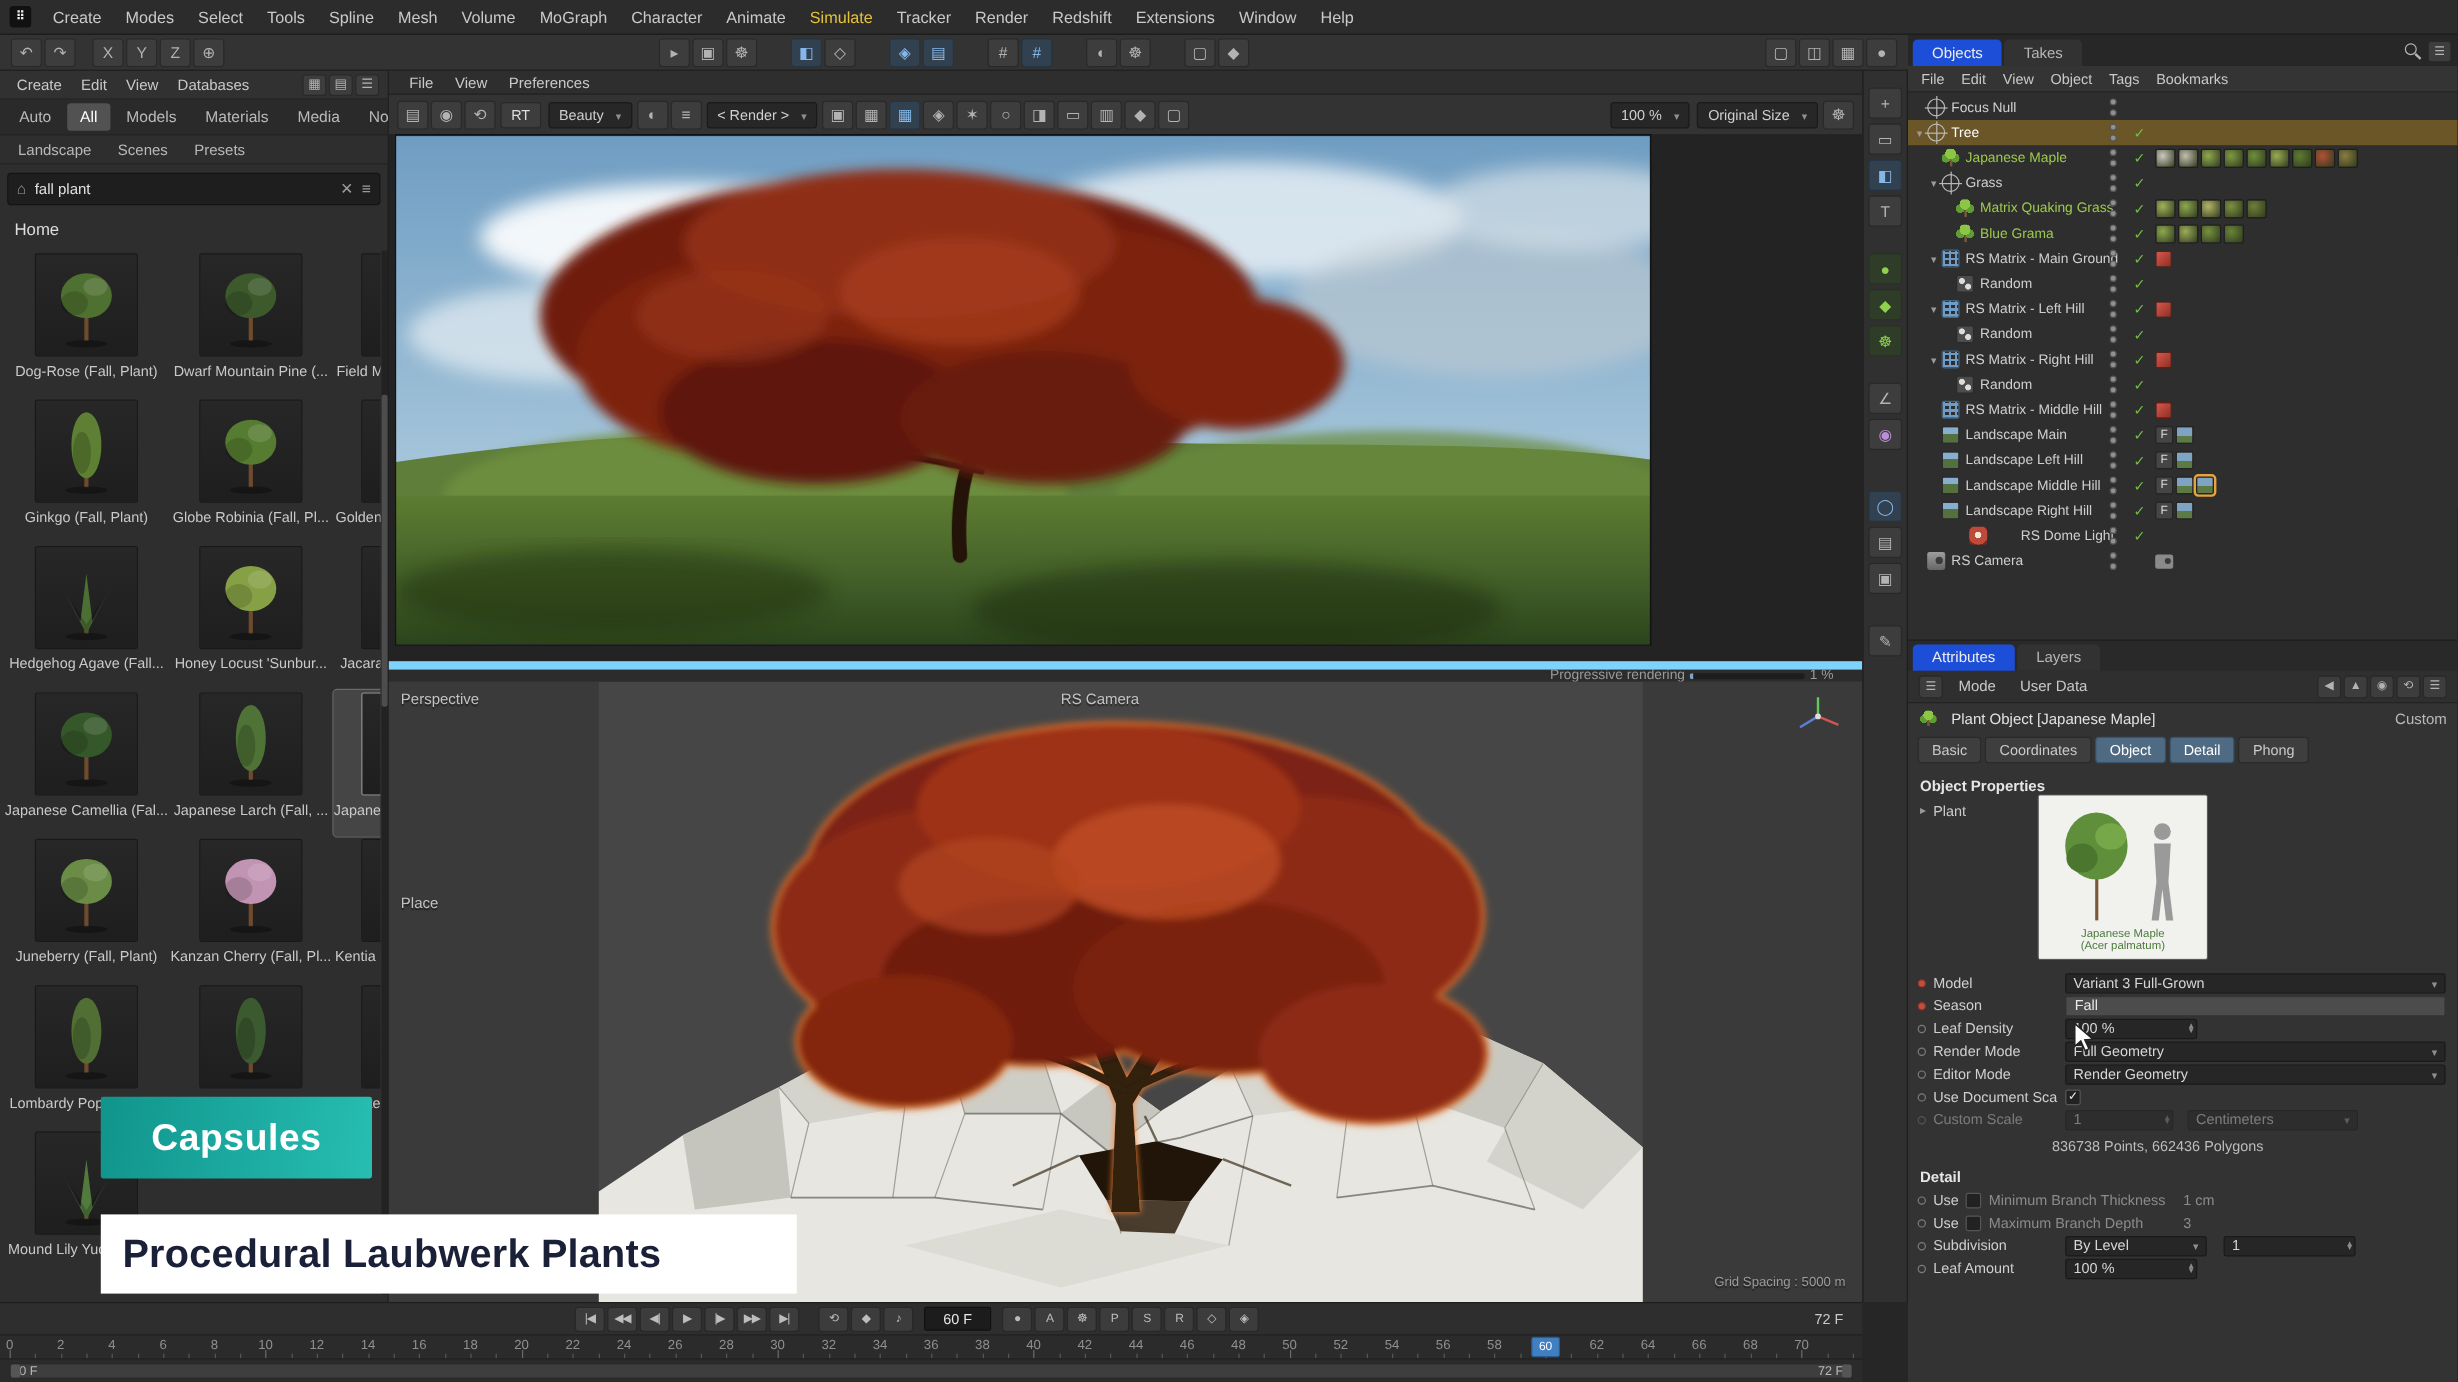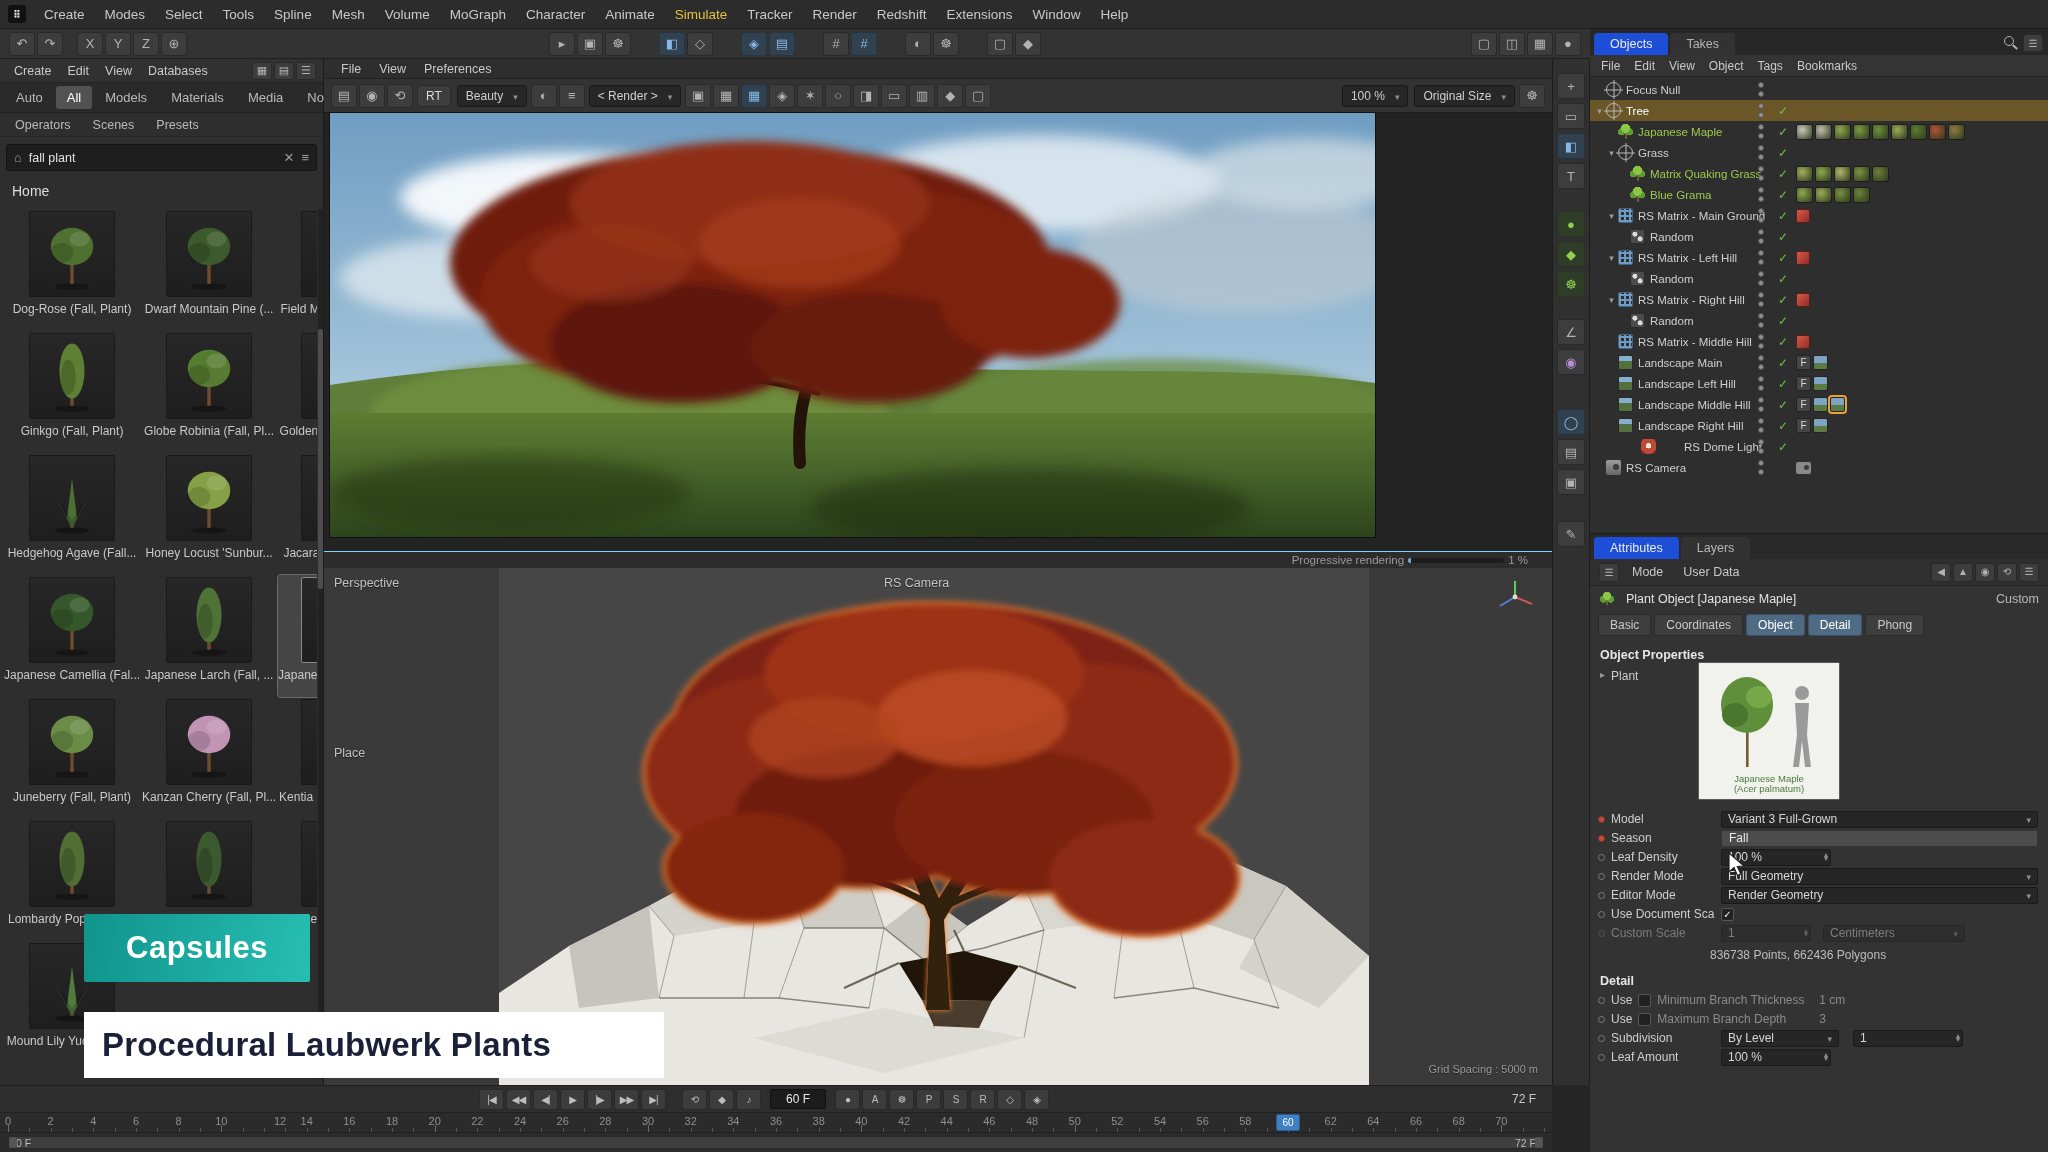--- a/index.html
+++ b/index.html
@@ -49,21 +49,21 @@
 
   
   #center{position:absolute;left:324px;top:59px;width:1228px;height:1026px;background:#232323}
   .vp-menu{height:20px;display:flex;align-items:center;padding:0 8px;background:#2e2e2e;border-bottom:1px solid #202020}
   .vp-menu .mi{padding:1px 9px;font-size:12.5px}
   .vp-toolbar{height:34px;display:flex;align-items:center;padding:0 6px;background:#333;border-bottom:1px solid #1d1d1d}
   .rt-btn{height:22px;padding:0 8px;margin:0 3px;background:#3d3d3d;border:1px solid #292929;border-radius:3px;color:#ddd;font-size:12px;display:flex;align-items:center}
   .dropdown{height:22px;margin:0 3px;background:#272727;border:1px solid #1a1a1a;border-radius:3px;display:flex;align-items:center;gap:10px;padding:0 8px;color:#cfcfcf;font-size:12px;white-space:nowrap}
   .dd-arrow::before{content:"▾";font-size:9px;color:#8f8f8f}
   #render-wrap{position:absolute;left:6px;top:54px;width:1045px;height:424px;outline:1px solid #111}
-  #progress-row{position:absolute;left:0;top:492px;width:1228px;height:17px;background:#2c2c2c;border-top:1px solid #7dd3fc;display:flex;align-items:center;justify-content:flex-end;gap:4px;padding-right:24px;font-size:11.5px;color:#9a9a9a}
+  #progress-row{position:absolute;left:0;top:492px;width:1228px;height:17px;background:#2c2c2c;border-top:7px solid #7dd3fc;display:flex;align-items:center;justify-content:flex-end;gap:4px;padding-right:24px;font-size:11.5px;color:#9a9a9a}
   .progress-track{width:96px;height:5px;background:#1d1d1d;border-radius:2px;overflow:hidden}
   .progress-fill{width:3%;height:100%;background:#7fa3c4}
   #persp{position:absolute;left:0;top:509px;width:1228px;height:517px;background:#454545;overflow:hidden}
   .hud{position:absolute;color:#c3c3c3;font-size:12.5px;text-shadow:0 1px 1px rgba(0,0,0,.5)}
   .hud-dim{color:#9b9b9b;font-size:11px}
 
   
   #strip{position:absolute;left:1552px;top:59px;width:38px;height:1026px;background:#303030;border-left:1px solid #1d1d1d;border-right:1px solid #1d1d1d;display:flex;flex-direction:column;align-items:center;padding-top:12px}
   #strip .ibtn{width:28px;height:26px;margin:2px 0}
   #strip .igap{width:100%}
@@ -310,21 +310,21 @@
   </div>
   <div class="ab-tabs" id="ab-tabs">
       <span class="tab">Auto</span>
       <span class="tab tab-active">All</span>
       <span class="tab">Models</span>
       <span class="tab">Materials</span>
       <span class="tab">Media</span>
       <span class="tab">Nodes</span>
     </div>
   <div class="ab-subtabs" id="ab-subtabs">
-      <span class="tab">Operators</span>
+      <span class="tab">Landscape</span>
       <span class="tab">Scenes</span>
       <span class="tab">Presets</span>
     </div>
   <div class="searchbar">
     <span class="sg">⌂</span>
     <input class="search" value="fall plant" style="">
     <span class="sg">✕</span>
     <span class="sg">≡</span>
   </div>
   <div class="section-label">Home</div>
@@ -1421,21 +1421,21 @@
     <i class="tick" style="left: 1480px;"></i>
     <i class="tick tick-big" style="left: 1501.33px;"></i>
     <i class="tick" style="left: 1522.67px;"></i>
     <i class="tick" style="left: 1544px;"></i>
     <span class="ticklabel" style="left: 8px;">0</span>
     <span class="ticklabel" style="left: 50.6667px;">2</span>
     <span class="ticklabel" style="left: 93.3333px;">4</span>
     <span class="ticklabel" style="left: 136px;">6</span>
     <span class="ticklabel" style="left: 178.667px;">8</span>
     <span class="ticklabel" style="left: 221.333px;">10</span>
-    <span class="ticklabel" style="left: 280px;">12</span>
+    <span class="ticklabel" style="left: 264px;">12</span>
     <span class="ticklabel" style="left: 306.667px;">14</span>
     <span class="ticklabel" style="left: 349.333px;">16</span>
     <span class="ticklabel" style="left: 392px;">18</span>
     <span class="ticklabel" style="left: 434.667px;">20</span>
     <span class="ticklabel" style="left: 477.333px;">22</span>
     <span class="ticklabel" style="left: 520px;">24</span>
     <span class="ticklabel" style="left: 562.667px;">26</span>
     <span class="ticklabel" style="left: 605.333px;">28</span>
     <span class="ticklabel" style="left: 648px;">30</span>
     <span class="ticklabel" style="left: 690.667px;">32</span>

